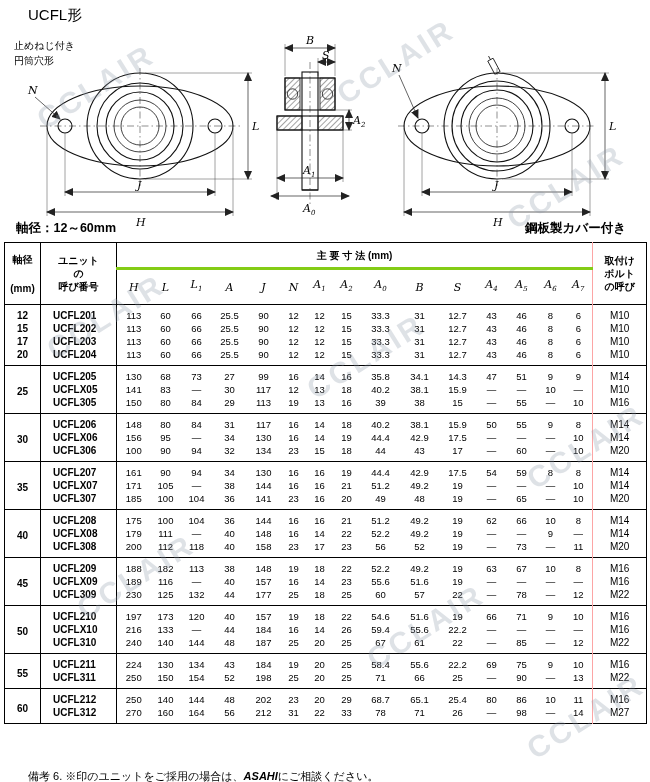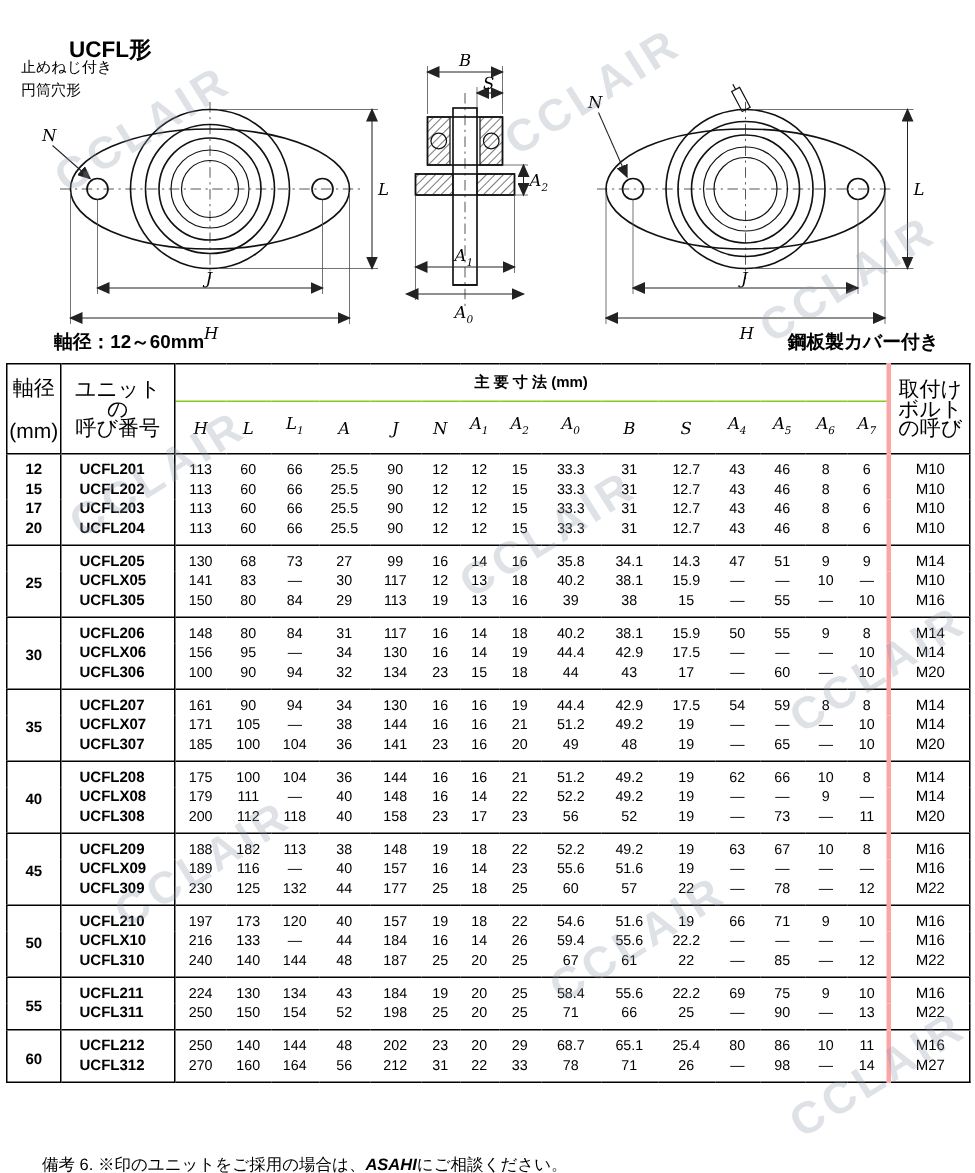--- a/index.html
+++ b/index.html
@@ -8,35 +8,35 @@
   
   .wm-layer{position:absolute;inset:0;pointer-events:none;z-index:6;}
   .wm{position:absolute;font-size:30px;font-weight:bold;letter-spacing:3px;
       color:#8d98a8;opacity:.28;transform:rotate(-32deg);white-space:nowrap;}
   .wm:nth-child(1){left:30px;top:70px;}  .wm:nth-child(2){left:330px;top:45px;}
   .wm:nth-child(3){left:500px;top:170px;}.wm:nth-child(4){left:40px;top:300px;}
   .wm:nth-child(5){left:300px;top:340px;}.wm:nth-child(6){left:520px;top:430px;}
   .wm:nth-child(7){left:70px;top:560px;} .wm:nth-child(8){left:360px;top:610px;}
   .wm:nth-child(9){left:520px;top:700px;}
 
-  .title{position:absolute;top:6px;left:28px;font-size:15px;font-weight:bold;margin:18px;}
+  .title{position:absolute;top:6px;left:28px;font-size:15px;font-weight:normal;margin:0;}
   .drawing-note{position:absolute;top:38px;left:14px;font-size:10px;line-height:1.5;}
   .drawings{position:absolute;top:16px;left:0;}
   .subhead{position:absolute;top:220px;left:0;width:650px;font-size:12.5px;font-weight:bold;}
-  .subhead .left{position:absolute;left:36px;top:0;}
+  .subhead .left{position:absolute;left:16px;top:0;}
   .subhead .right{position:absolute;right:24px;top:0;padding-left:40px;}
 
   table.dims{position:absolute;top:242px;left:4px;width:642px;border-collapse:collapse;
              table-layout:fixed;font-size:10px;border:1.6px solid #000;z-index:2;}
   th,td{padding:0;text-align:center;vertical-align:middle;line-height:13px;font-weight:normal;}
   thead{border-bottom:1.4px solid #000;}
   th.h-shaft,th.h-unit,td.c-shaft-val,td.c-unit-val{border-right:1px solid #000;}
-  th.h-bolt,td.c-bolt-val{border-left:3px solid #fca5a5;}
-  th.h-dims-title{border-bottom:1px solid #84cc16;font-weight:bold;height:24px;}
-  th.h-shaft,th.h-unit,th.h-bolt{font-weight:normal;font-size:14px;}
+  th.h-bolt,td.c-bolt-val{border-left:1px solid #fca5a5;}
+  th.h-dims-title{border-bottom:3px solid #84cc16;font-weight:bold;height:24px;}
+  th.h-shaft,th.h-unit,th.h-bolt{font-weight:bold;font-size:10px;}
   th .blk{display:block;line-height:13px;}
   th .gap{display:block;height:16px;}
   tr.letters th{height:34px;font-family:"DejaVu Serif",serif;font-style:italic;
                 font-size:11px;font-weight:normal;}
   tr.letters th sub{font-size:7px;}
   tbody{border-top:1px solid #000;}
   tbody tr:first-child td{padding-top:4px;}
   tbody tr:last-child td{padding-bottom:4px;}
   td.c-shaft-val{font-weight:bold;}
   td.c-unit-val{font-weight:bold;text-align:left;padding-left:12px;}

